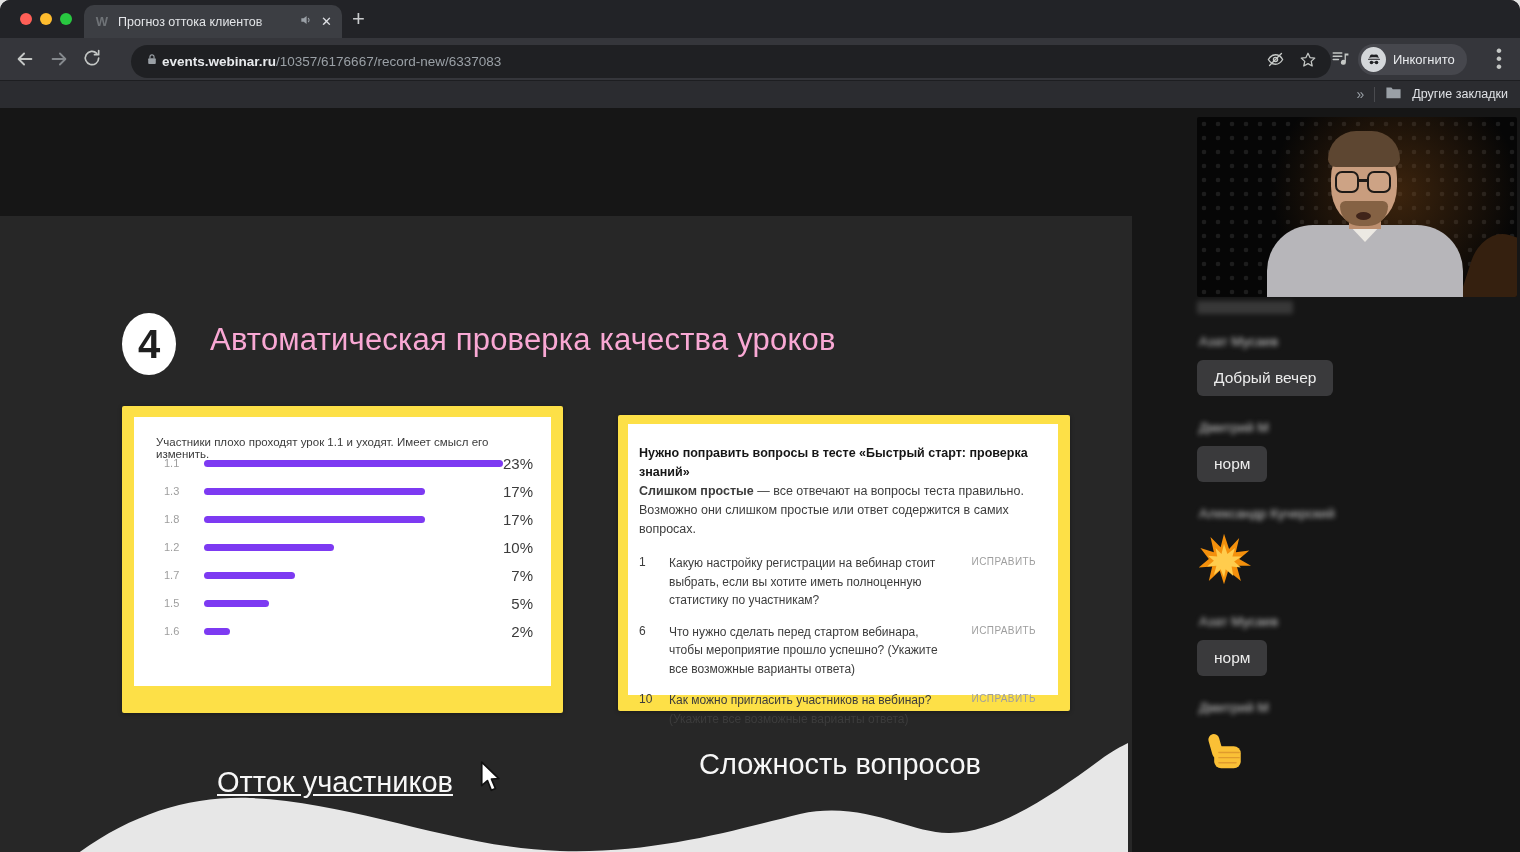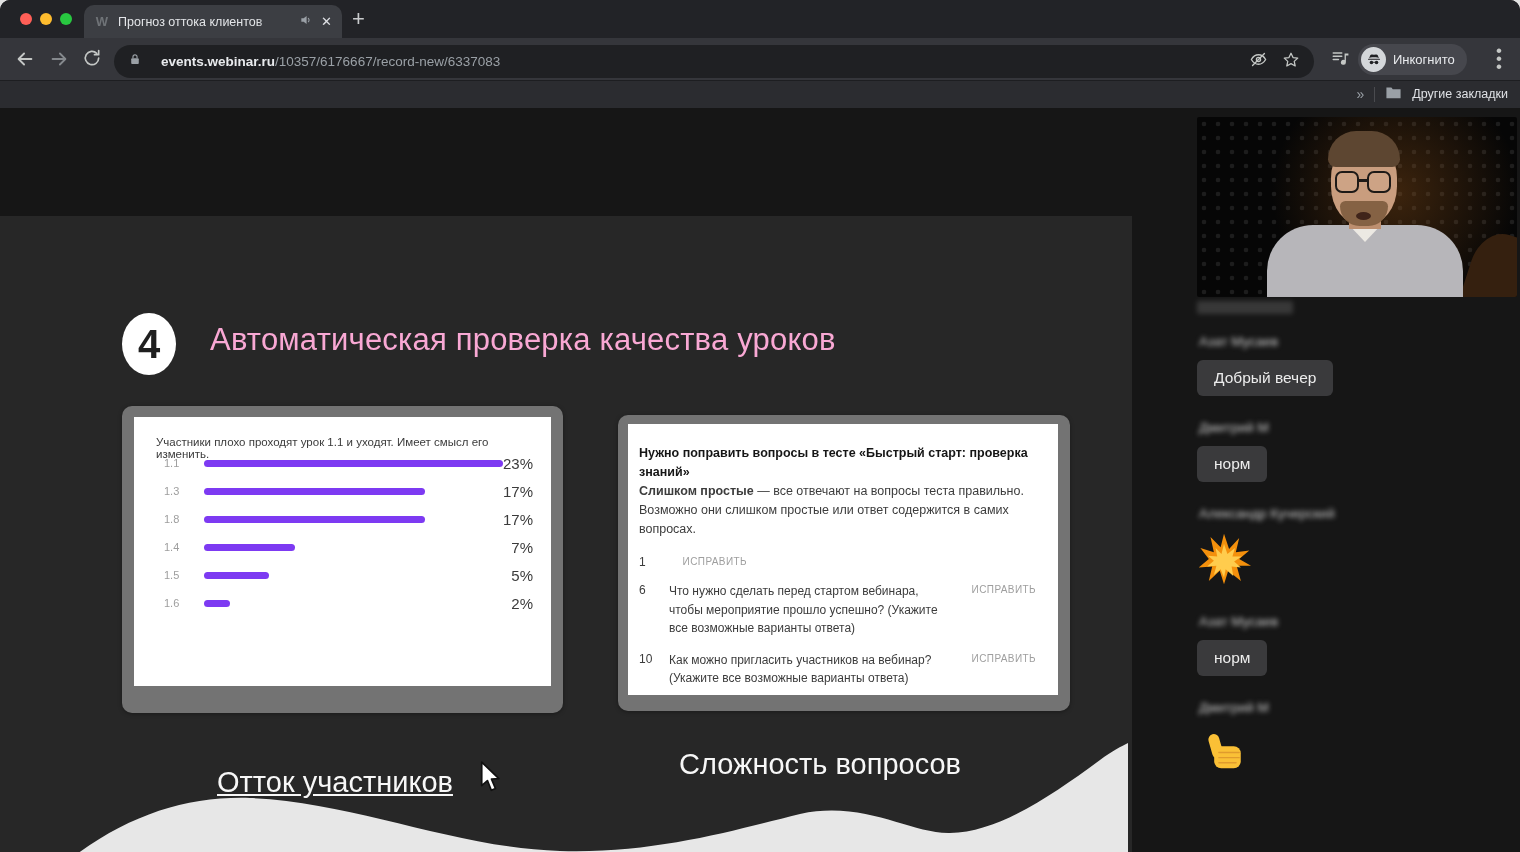--- a/index.html
+++ b/index.html
@@ -15,22 +15,22 @@
   .tab { position:absolute; left:84px; top:5px; width:258px; height:33px; background:#3c3e43;
          border-radius:10px 10px 0 0; display:flex; align-items:center; padding:0 10px; gap:8px; }
   .tab-favicon { color:#6f7377; font-weight:bold; font-size:13px; width:16px; text-align:center; }
   .tab-title { flex:1; color:#e3e5e8; font-size:12.5px; white-space:nowrap; overflow:hidden; }
   .tab-title { -webkit-mask-image:linear-gradient(90deg,#000 80%,transparent); mask-image:linear-gradient(90deg,#000 80%,transparent); }
   .tab-close { color:#dfe1e5; font-size:13px; line-height:13px; cursor:default; }
   .newtab { position:absolute; left:352px; top:6px; color:#c8cacc; font-size:22px; font-weight:300; }
 
   .toolbar { position:absolute; left:0; top:38px; width:100%; height:42px; background:#35363b; }
   .nav-ic { position:absolute; top:48px; }
-  .omnibox { position:absolute; left:114px; top:45px; width:1200px; height:33px; background:#1f2023;
-             border-radius:17px; display:flex; align-items:center; padding:0 14px; gap:19px; }
+  .omnibox { position:absolute; left:131px; top:45px; width:1200px; height:33px; background:#1f2023;
+             border-radius:17px; display:flex; align-items:center; padding:0 14px; gap:3px; }
   .url { font-size:13.5px; white-space:nowrap; overflow:hidden; }
   .url .domain { color:#e8eaed; font-weight:bold; }
   .url .path { color:#9aa0a6; }
   .omni-right { margin-left:auto; display:flex; align-items:center; gap:14px; }
   .incog-pill { position:absolute; left:1358px; top:44px; height:31px; background:#46474d; border-radius:16px;
                 display:flex; align-items:center; gap:7px; padding:0 12px 0 3px; }
   .incog-circle { width:25px; height:25px; border-radius:50%; background:#d4d7da; display:flex; align-items:center; justify-content:center; }
   .incog-label { color:#e8eaed; font-size:13px; }
   .menu-dots { position:absolute; left:1494px; top:47px; color:#c4c7c5; font-size:17px; letter-spacing:0; line-height:8px; text-align:center; width:10px; }
   .menu-dots span { display:block; }
@@ -43,21 +43,21 @@
 
   
   .page { position:absolute; left:0; top:108px; width:100%; height:744px; background:#161616; }
   .stage { position:absolute; left:0; top:108px; width:1132px; height:676px; background:#272727; }
 
   .badge4 { position:absolute; left:122px; top:97px; width:54px; height:62px; border-radius:50%;
             background:#fff; display:flex; align-items:center; justify-content:center;
             color:#1f1f1f; font-size:40px; font-weight:bold; }
   .slide-title { position:absolute; left:210px; top:106px; color:#f9a8d4; font-size:31px; letter-spacing:.2px; }
 
-  .card { background:#737373; border-radius:10px; position:absolute; box-shadow:0 1px 4px rgba(0,0,0,.35); }
+  .card { background:#fde047; border-radius:2px; position:absolute; box-shadow:0 1px 4px rgba(0,0,0,.35); }
   .card-inner { position:absolute; background:#fff; }
   .card-left { left:122px; top:190px; width:441px; height:307px; }
   .card-left .card-inner { left:12px; right:12px; top:11px; bottom:27px; }
   .lc-heading { position:absolute; left:22px; right:20px; top:19px; font-size:11.5px; color:#3b3b3b; }
   .chart-rows { position:absolute; left:30px; right:18px; top:32px; }
   .crow { height:28px; display:flex; align-items:center; }
   .clabel { width:26px; color:#9e9e9e; font-size:11px; }
   .ctrack { width:299px; margin-left:14px; position:relative; height:7px; }
   .cbar { position:absolute; left:0; top:0; height:7px; border-radius:4px; background:#7d3af2; }
   .cval { margin-left:auto; color:#3b3b3b; font-size:15px; }
@@ -67,21 +67,21 @@
   .rc-title { font-size:12.5px; line-height:19px; color:#161616; font-weight:bold; }
   .rc-body { font-size:12.5px; line-height:19px; color:#3c3c3c; }
   .questions { margin-top:15px; }
   .qrow { display:flex; margin-bottom:13px; }
   .qnum { width:30px; font-size:12px; color:#3c3c3c; padding-top:1px; }
   .qtext { flex:1; font-size:12px; line-height:18.5px; color:#3c3c3c; padding-right:16px; }
   .qfix { width:78px; font-size:10px; letter-spacing:.4px; color:#9e9e9e; text-align:right; padding-top:2px; }
 
   .caption { position:absolute; color:#f7f7f7; font-size:29px; text-align:center; }
   .caption-left { left:150px; top:550px; width:370px;text-decoration:underline; }
-  .caption-right { left:640px; top:532px; width:360px; }
+  .caption-right { left:660px; top:532px; width:360px; }
 
   .wave-svg { position:absolute; left:65px; top:522px; }
   .cursor { position:absolute; left:478px; top:545px; z-index:4; }
 
   
   .video { position:absolute; left:1197px; top:117px; width:320px; height:180px; background:#060606;
            border-radius:2px; overflow:hidden; z-index:2; }
   .foam { position:absolute; inset:0;
           background-image: radial-gradient(circle at 62% 42%, rgba(150,85,25,.38), rgba(0,0,0,0) 55%),
                             radial-gradient(circle, #1d1d1d 2px, rgba(0,0,0,0) 2.6px);
@@ -242,21 +242,28 @@
                 <span class="cval">17%</span>
               </div>
               <div class="crow">
                 <span class="clabel">1.8</span>
                 <span class="ctrack">
                   <span class="cbar" style="width: 73.913%; background: rgb(125, 58, 242);"></span>
                 </span>
                 <span class="cval">17%</span>
               </div>
               <div class="crow">
-                <span class="clabel">1.4</span>
+                <span class="clabel">1.2</span>
+                <span class="ctrack">
+                  <span class="cbar" style="width: 43.4783%; background: rgb(125, 58, 242);"></span>
+                </span>
+                <span class="cval">10%</span>
+              </div>
+              <div class="crow">
+                <span class="clabel">1.7</span>
                 <span class="ctrack">
                   <span class="cbar" style="width: 30.4348%; background: rgb(125, 58, 242);"></span>
                 </span>
                 <span class="cval">7%</span>
               </div>
               <div class="crow">
                 <span class="clabel">1.5</span>
                 <span class="ctrack">
                   <span class="cbar" style="width: 21.7391%; background: rgb(125, 58, 242);"></span>
                 </span>
@@ -273,20 +280,21 @@
         </div>
       </div>
 
       <div class="card card-right">
         <div class="card-inner">
           <div class="rc-title">Нужно поправить вопросы в тесте «Быстрый старт: проверка знаний»</div>
           <div class="rc-body"><b>Слишком простые</b><span> — все отвечают на вопросы теста правильно. Возможно они слишком простые или ответ содержится в самих вопросах.</span></div>
           <div class="questions" id="questions-list">
               <div class="qrow">
                 <span class="qnum">1</span>
+                <span class="qtext">Какую настройку регистрации на вебинар стоит выбрать, если вы хотите иметь полноценную статистику по участникам?</span>
                 <span class="qfix">ИСПРАВИТЬ</span>
               </div>
               <div class="qrow">
                 <span class="qnum">6</span>
                 <span class="qtext">Что нужно сделать перед стартом вебинара, чтобы мероприятие прошло успешно? (Укажите все возможные варианты ответа)</span>
                 <span class="qfix">ИСПРАВИТЬ</span>
               </div>
               <div class="qrow">
                 <span class="qnum">10</span>
                 <span class="qtext">Как можно пригласить участников на вебинар? (Укажите все возможные варианты ответа)</span>

